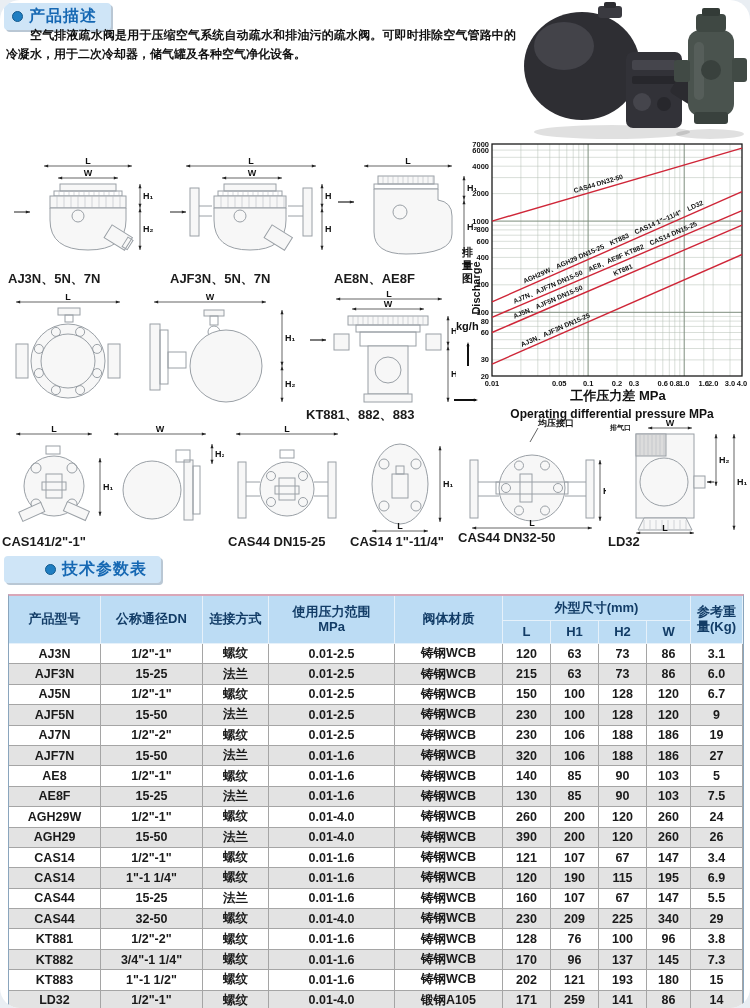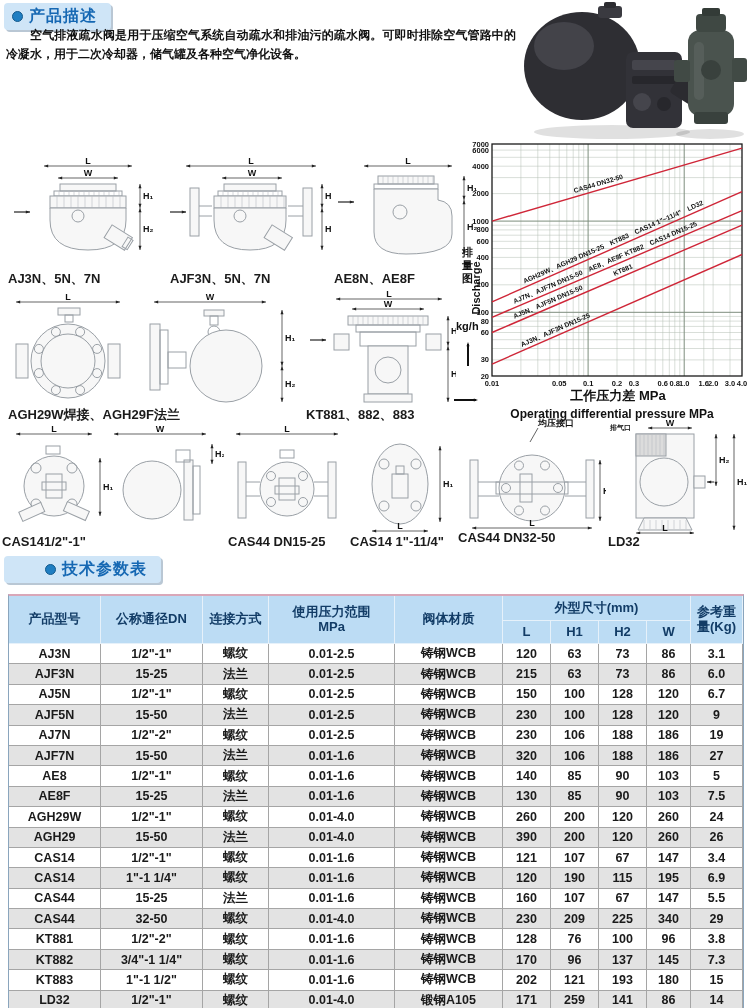--- a/index.html
+++ b/index.html
@@ -1,16 +1,16 @@
 <!DOCTYPE html>
 <html><head>
 <meta charset="utf-8">
 <style>
   html,body{margin:0;padding:0;background:#e9eef3;font-family:"Liberation Sans","DejaVu Sans",sans-serif;}
-  .page{position:relative;width:750px;height:1008px;background:#ffffff;overflow:hidden;margin:0 auto;}
+  .page{position:relative;width:750px;height:1008px;background:#ffffff;overflow:hidden;margin:0 auto;border-radius:20px;}
   
   .pill{position:absolute;display:inline-flex;align-items:center;gap:6px;background:#cfe5f7;border-radius:4px;
         padding:3px 14px 3px 8px;box-shadow:2px 2px 0 #b9c7d4;}
   .pill .dot{width:9px;height:9px;border-radius:50%;background:#1f7ec2;border:1px solid #14598c;}
   .pill .ttl{font-size:16px;font-weight:bold;color:#1668b3;letter-spacing:1px;}
   
   .desc{position:absolute;left:6px;top:26px;width:510px;font-size:12px;font-weight:bold;color:#111;
         line-height:19px;text-align:justify;}
   .desc p{margin:0;text-indent:2em;}
   
@@ -265,21 +265,20 @@
         <text class="dt" x="202" y="9.5" text-anchor="middle">W</text>
         <line x1="274" y1="20" x2="274" y2="76" stroke="#222" stroke-width="0.7"></line>
         <polygon points="274,76 272.5,71.8 275.5,71.8" fill="#222"></polygon>
         <polygon points="274,20 275.5,24.2 272.5,24.2" fill="#222"></polygon>
         <text class="dt" x="277" y="51">H₁</text>
         <line x1="274" y1="76" x2="274" y2="112" stroke="#222" stroke-width="0.7"></line>
         <polygon points="274,112 272.5,107.8 275.5,107.8" fill="#222"></polygon>
         <polygon points="274,76 275.5,80.2 272.5,80.2" fill="#222"></polygon>
         <text class="dt" x="277" y="97">H₂</text>
       </svg>
-    <div class="dcap">AGH29W焊接、AGH29F法兰</div>
   </div>
   <div class="diag" style="left:306px;top:290px;width:150px;height:132px;">
     <svg class="dsvg" viewBox="0 0 150 116">
         <line x1="30" y1="9" x2="136" y2="9" stroke="#222" stroke-width="0.7"></line>
         <polygon points="136,9 131.8,10.5 131.8,7.5" fill="#222"></polygon>
         <polygon points="30,9 34.2,7.5 34.2,10.5" fill="#222"></polygon>
         <text class="dt" x="83" y="6.5" text-anchor="middle">L</text>
         <line x1="46" y1="19" x2="118" y2="19" stroke="#222" stroke-width="0.7"></line>
         <polygon points="118,19 113.8,20.5 113.8,17.5" fill="#222"></polygon>
         <polygon points="46,19 50.2,17.5 50.2,20.5" fill="#222"></polygon>

